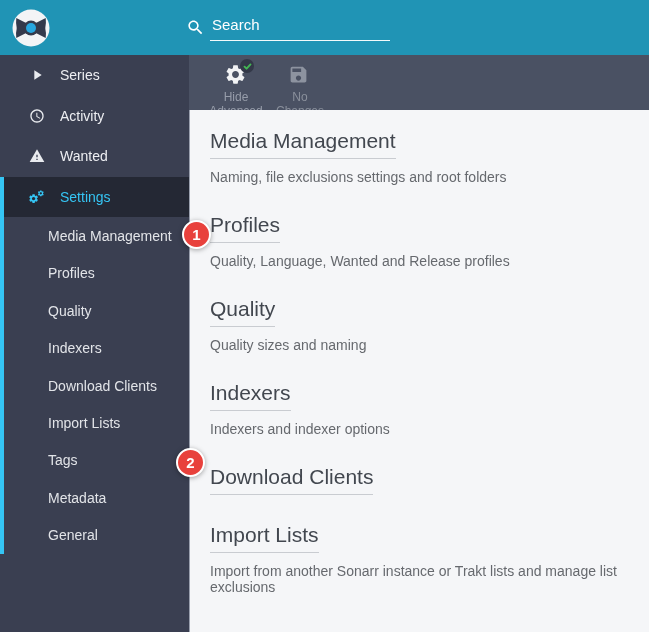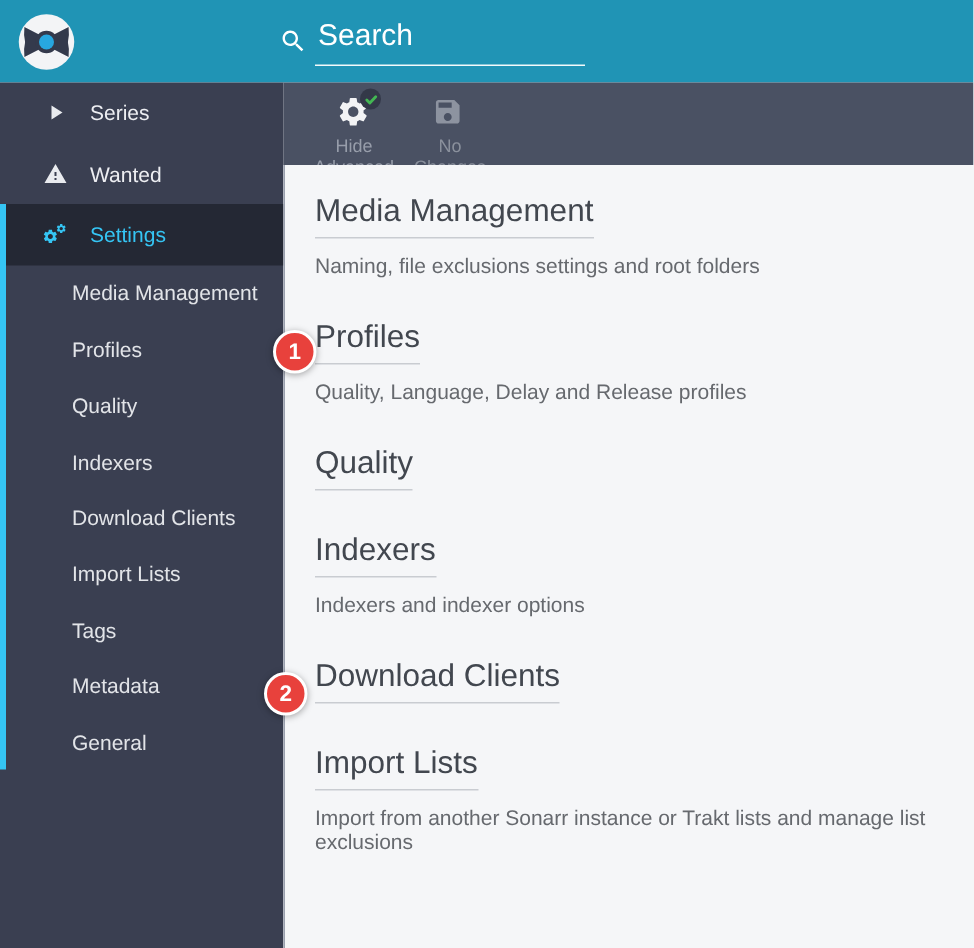--- a/index.html
+++ b/index.html
@@ -7,21 +7,21 @@
     font-family:"Liberation Sans", sans-serif; background:#f5f6f8; }
   .app { position:relative; width:649px; height:632px; }
 
   
   .header { height:55px; background:#2094b5; display:flex; align-items:center; }
   .logo { width:40px; height:40px; margin-left:11px; flex:0 0 auto; }
   .search-wrap { display:flex; align-items:center; margin-left:135px; }
   .search-icon { width:19px; height:19px; margin-right:5px; }
   .search-input { width:180px; background:transparent; border:none;
     border-bottom:1px solid rgba(255,255,255,0.95); outline:none;
-    color:#fff; font-size:20px; padding:2px 2px 7px 2px;
+    color:#fff; font-size:15px; padding:2px 2px 7px 2px;
     font-family:"Liberation Sans", sans-serif; }
   .search-input::placeholder { color:#ffffff; opacity:1; }
 
   
   .body-row { display:flex; height:577px; }
 
   
   .sidebar { width:189px; background:#3a3f51; flex:0 0 auto; }
   .nav-item { height:40.6px; display:flex; align-items:center;
     padding-left:28px; cursor:pointer; }
@@ -102,20 +102,28 @@
       <div class="nav-item">
         <span class="nav-icon">
           <svg viewBox="0 0 24 24" width="16" height="16" fill="#e9ebef">
               <path d="M8 5v14l11-7z"></path>
             </svg>
         </span>
         <span class="nav-label">Series</span>
       </div>
 
 
+      <div class="nav-item">
+        <span class="nav-icon">
+          <svg viewBox="0 0 24 24" width="16" height="16" fill="#e9ebef">
+            <path d="M11.99 2C6.47 2 2 6.48 2 12s4.47 10 9.99 10C17.52 22 22 17.52 22 12S17.52 2 11.99 2zm.01 18c-4.42 0-8-3.58-8-8s3.58-8 8-8 8 3.58 8 8-3.58 8-8 8zm.5-13H11v6l5.25 3.15.75-1.23-4.5-2.67z"></path>
+          </svg>
+        </span>
+        <span class="nav-label">Activity</span>
+      </div>
 
       <div class="nav-item">
         <span class="nav-icon">
           <svg viewBox="0 0 24 24" width="16" height="16" fill="#e9ebef">
             <path d="M1 21h22L12 2 1 21zm12-3h-2v-2h2v2zm0-4h-2v-4h2v4z"></path>
           </svg>
         </span>
         <span class="nav-label">Wanted</span>
       </div>
 
@@ -192,24 +200,25 @@
         </div>
       </div>
 
       <div class="content">
         <div class="section">
           <div class="section-title">Media Management</div>
           <div class="section-desc">Naming, file exclusions settings and root folders</div>
         </div>
         <div class="section">
           <div class="section-title">Profiles</div>
-          <div class="section-desc">Quality, Language, Delay and Release profiles</div>
+          <div class="section-desc">Quality, Language, Wanted and Release profiles</div>
         </div>
         <div class="section">
           <div class="section-title">Quality</div>
+          <div class="section-desc">Quality sizes and naming</div>
         </div>
         <div class="section">
           <div class="section-title">Indexers</div>
           <div class="section-desc">Indexers and indexer options</div>
         </div>
         <div class="section">
           <div class="section-title">Download Clients</div>
         </div>
         <div class="section">
           <div class="section-title">Import Lists</div>

